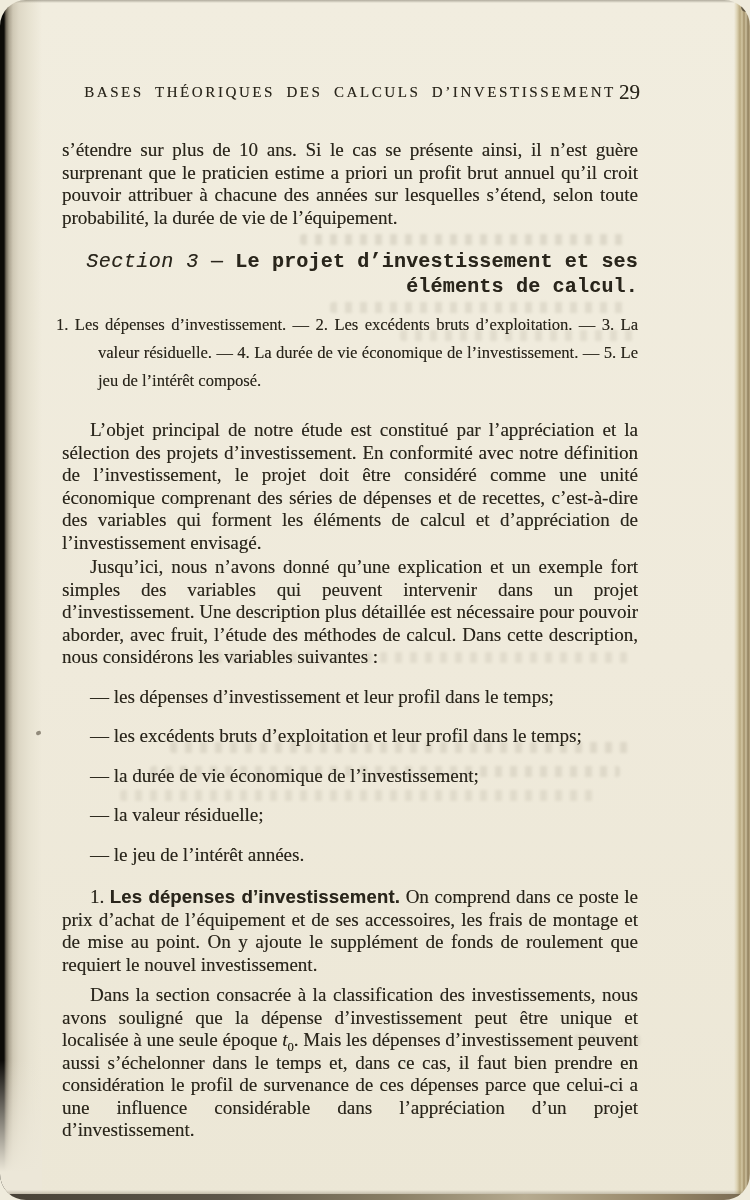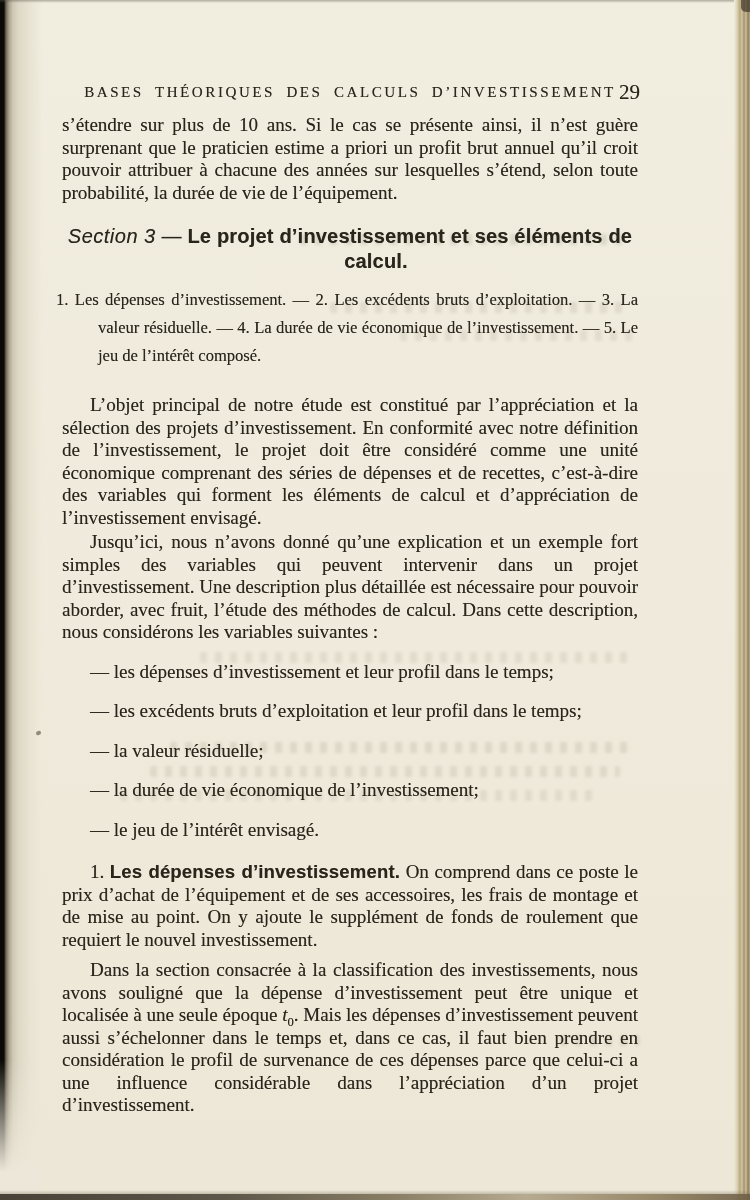--- a/index.html
+++ b/index.html
@@ -5,20 +5,21 @@
   html,body{margin:0;padding:0;}
   body{
     width:750px;height:1200px;
     background:#efebdc;
     font-family:"Liberation Serif", serif;
     overflow:hidden;
   }
   .scan{
     position:relative;width:750px;height:1200px;overflow:hidden;
     background:linear-gradient(180deg,#f1eddf 0%,#efeadb 55%,#ece7d6 100%);
+    border-radius:26px;
   }
   
   .edge-left{
     position:absolute;left:0;top:0;bottom:0;width:42px;
     background:linear-gradient(90deg,
       #0c0a07 0px,#0c0a07 4px,#6f6757 6px,#aba390 9px,
       #cfc8b5 13px,#ded8c6 19px,#e8e3d2 30px,rgba(238,233,221,0) 42px);
   }
   .edge-left-fade{
     position:absolute;left:0;bottom:0;width:42px;height:140px;
@@ -57,27 +58,27 @@
   .running-header{
     position:relative;height:22px;text-align:center;
     font-size:15px;letter-spacing:2.6px;word-spacing:5px;
     white-space:nowrap;
   }
   .page-number{
     position:absolute;right:-2px;top:-4px;
     font-size:21px;letter-spacing:0;word-spacing:0;
   }
   p{margin:0;font-size:19px;line-height:22.5px;text-align:justify;}
-  .p-first{margin-top:8px;}
+  .p-first{margin-top:33px;}
   .p-indent{text-indent:28px;}
   .section-heading{
     margin-top:20px;
-    font-family:Liberation Sans, sans-serif;
+    font-family:Liberation Mono, monospace;
     font-size:20px;line-height:25px;font-weight:700;
-    letter-spacing:.2px;text-align:center;
+    letter-spacing:.2px;text-align:right;
     padding-left:52px;text-indent:-52px;
   }
   .section-label{
     font-weight:400;font-style:italic;font-size:20px;letter-spacing:.5px;
   }
   .section-dash{font-weight:400;}
   .toc{
     margin-top:12px;
     font-size:16.5px;line-height:28px;
     padding-left:38px;text-indent:-42px;margin-left:-2px;
@@ -158,23 +159,23 @@
 
     <p class="toc">1. Les dépenses d’investissement. — 2. Les excédents bruts d’exploitation. — 3. La valeur résiduelle. — 4. La durée de vie économique de l’investissement. — 5. Le jeu de l’intérêt composé.</p>
 
     <p class="mt-p2 p-indent">L’objet principal de notre étude est constitué par l’appréciation et la sélection des projets d’investissement. En conformité avec notre définition de l’investissement, le projet doit être considéré comme une unité économique comprenant des séries de dépenses et de recettes, c’est-à-dire des variables qui forment les éléments de calcul et d’appréciation de l’investissement envisagé.</p>
 
     <p class="mt-p3 p-indent">Jusqu’ici, nous n’avons donné qu’une explication et un exemple fort simples des variables qui peuvent intervenir dans un projet d’investissement. Une description plus détaillée est nécessaire pour pouvoir aborder, avec fruit, l’étude des méthodes de calcul. Dans cette description, nous considérons les variables suivantes :</p>
 
     <div class="vlist">
       <p>— les dépenses d’investissement et leur profil dans le temps;</p>
       <p>— les excédents bruts d’exploitation et leur profil dans le temps;</p>
+      <p>— la durée de vie économique de l’investissement;</p>
       <p>— la valeur résiduelle;</p>
-      <p>— la durée de vie économique de l’investissement;</p>
-      <p>— le jeu de l’intérêt envisagé.</p>
+      <p>— le jeu de l’intérêt années.</p>
     </div>
 
     <p class="mt-p4 p-indent"><span>1.</span> <span class="lead-bold">Les dépenses d’investissement.</span> <span>On comprend dans ce poste le prix d’achat de l’équipement et de ses accessoires, les frais de montage et de mise au point. On y ajoute le supplément de fonds de roulement que requiert le nouvel investissement.</span></p>
 
     <p class="mt-p5 p-indent"><span>Dans la section consacrée à la classification des investissements, nous avons souligné que la dépense d’investissement peut être unique et localisée à une seule époque </span><span class="t-var">t</span><sub>0</sub><span>. Mais les dépenses d’investissement peuvent aussi s’échelonner dans le temps et, dans ce cas, il faut bien prendre en considération le profil de survenance de ces dépenses parce que celui-ci a une influence considérable dans l’appréciation d’un projet d’investissement.</span></p>
 
   </div>
 
 
 </div>

